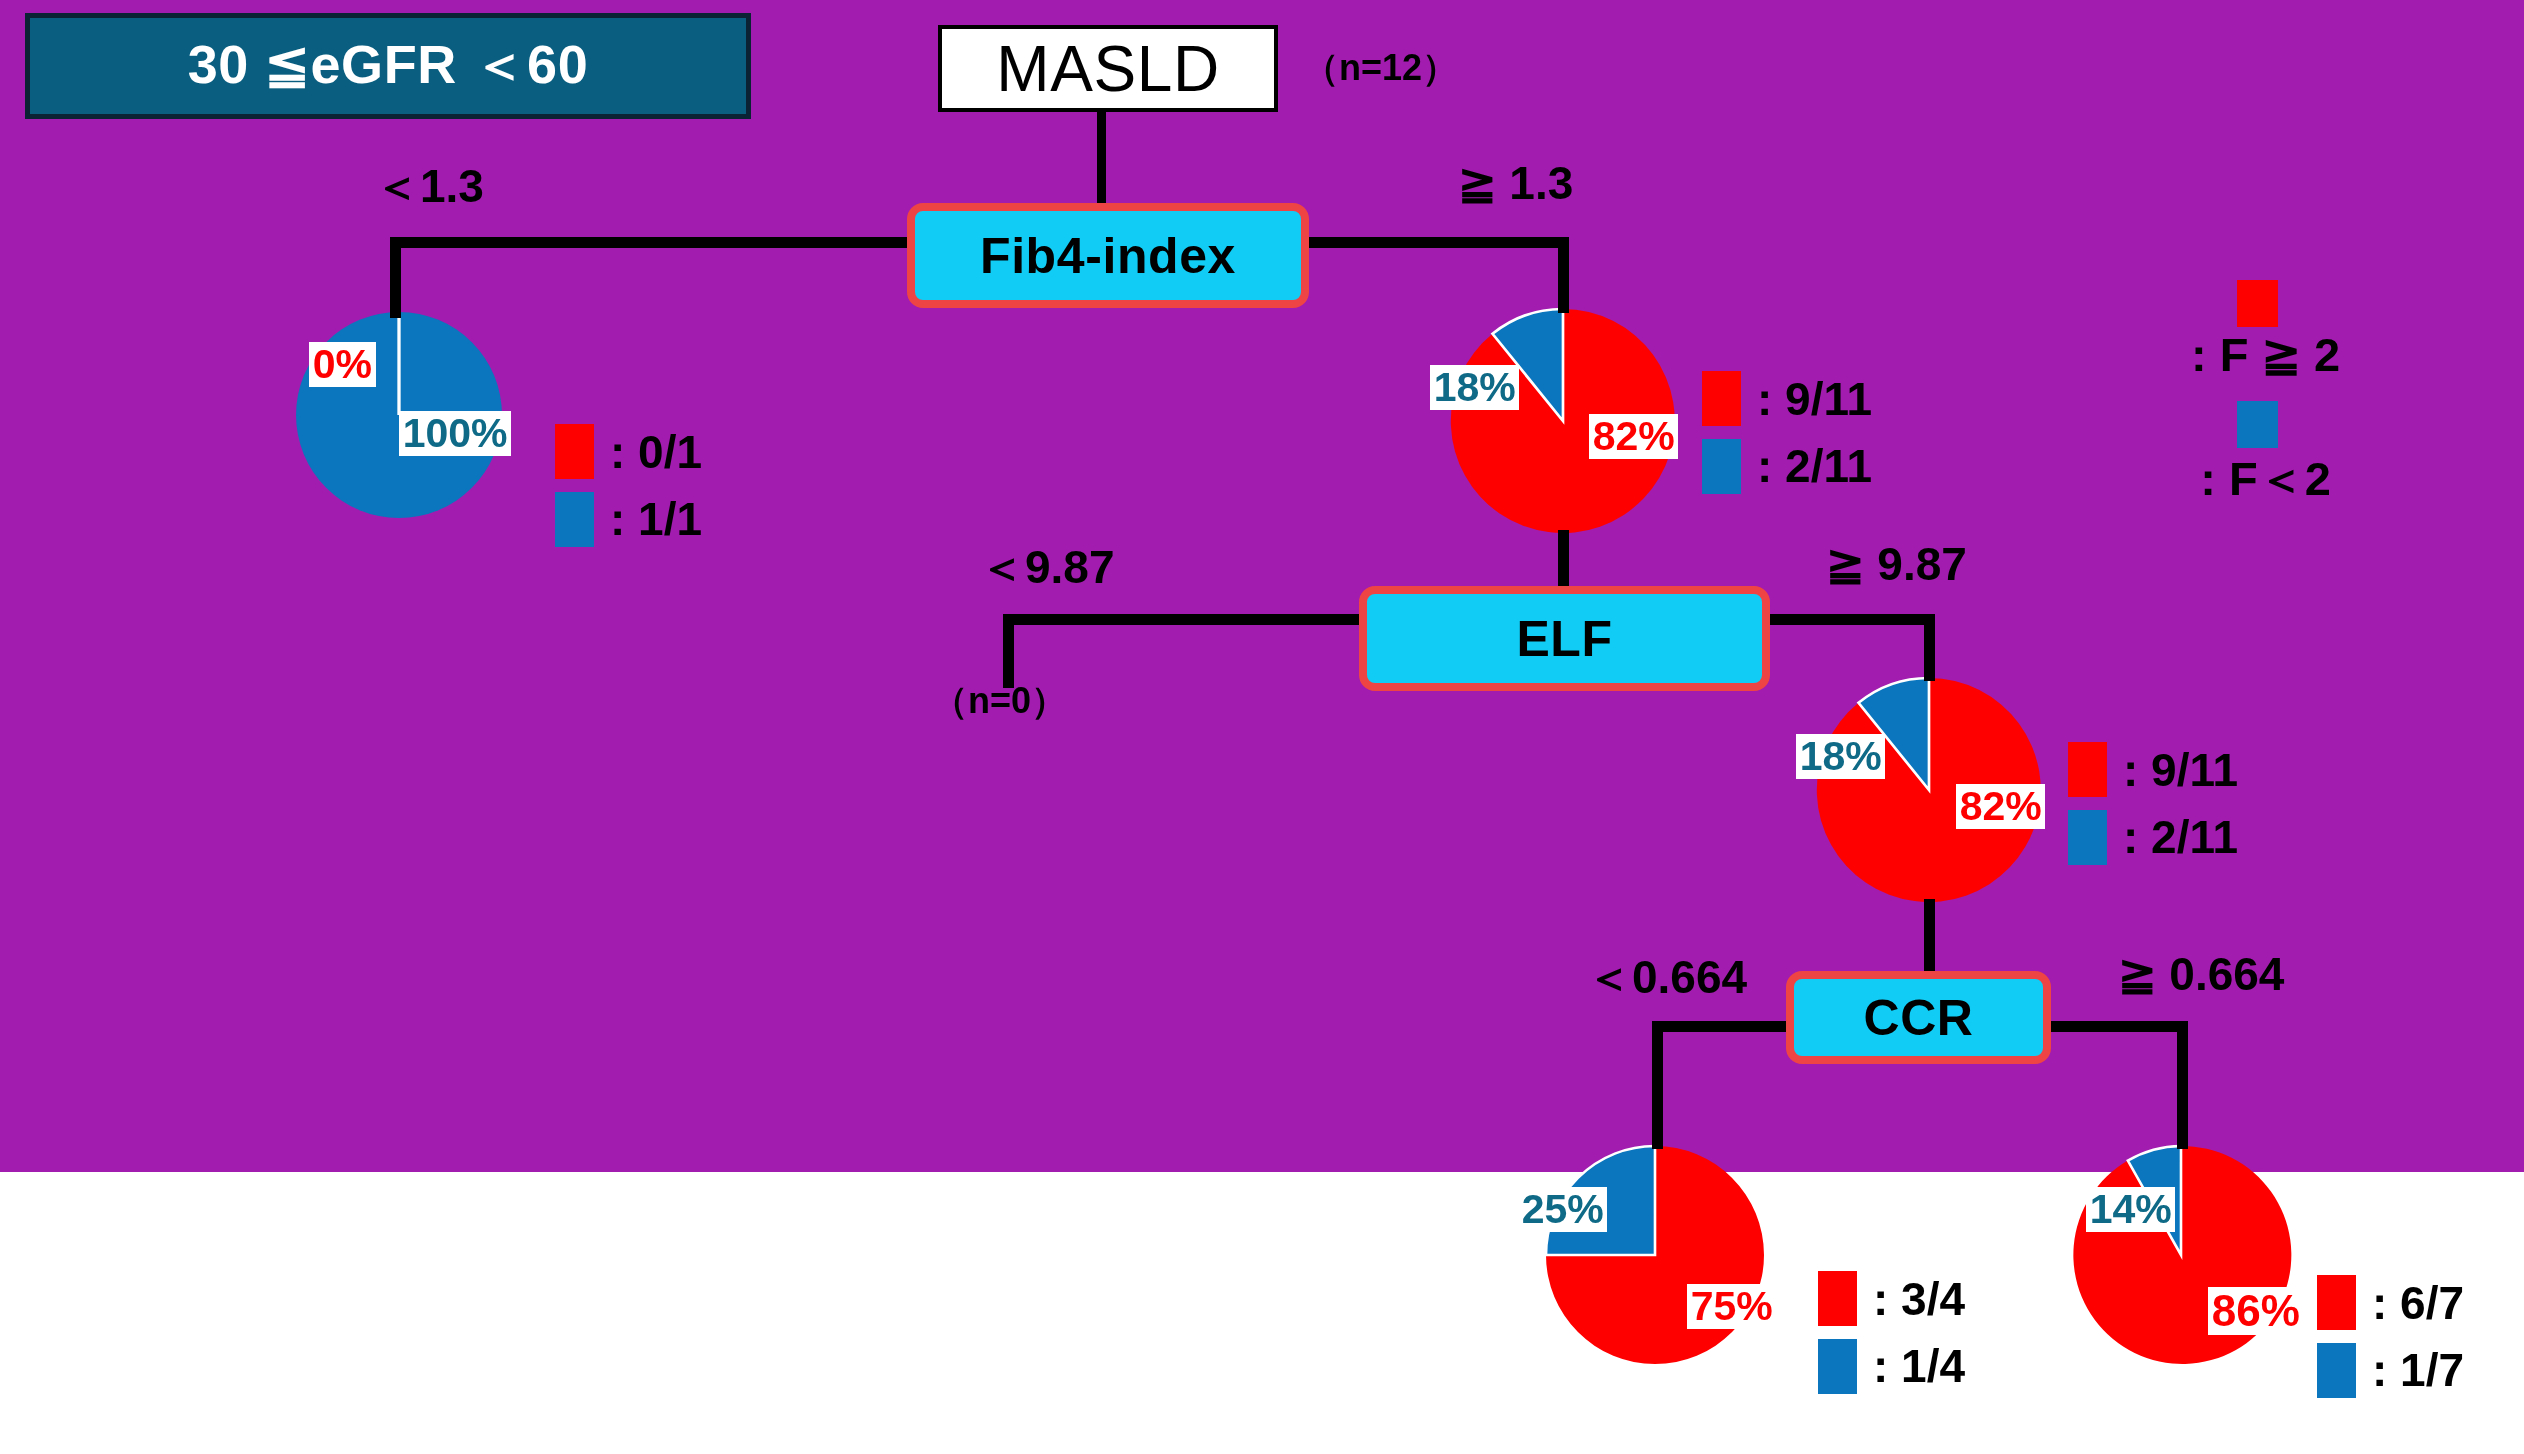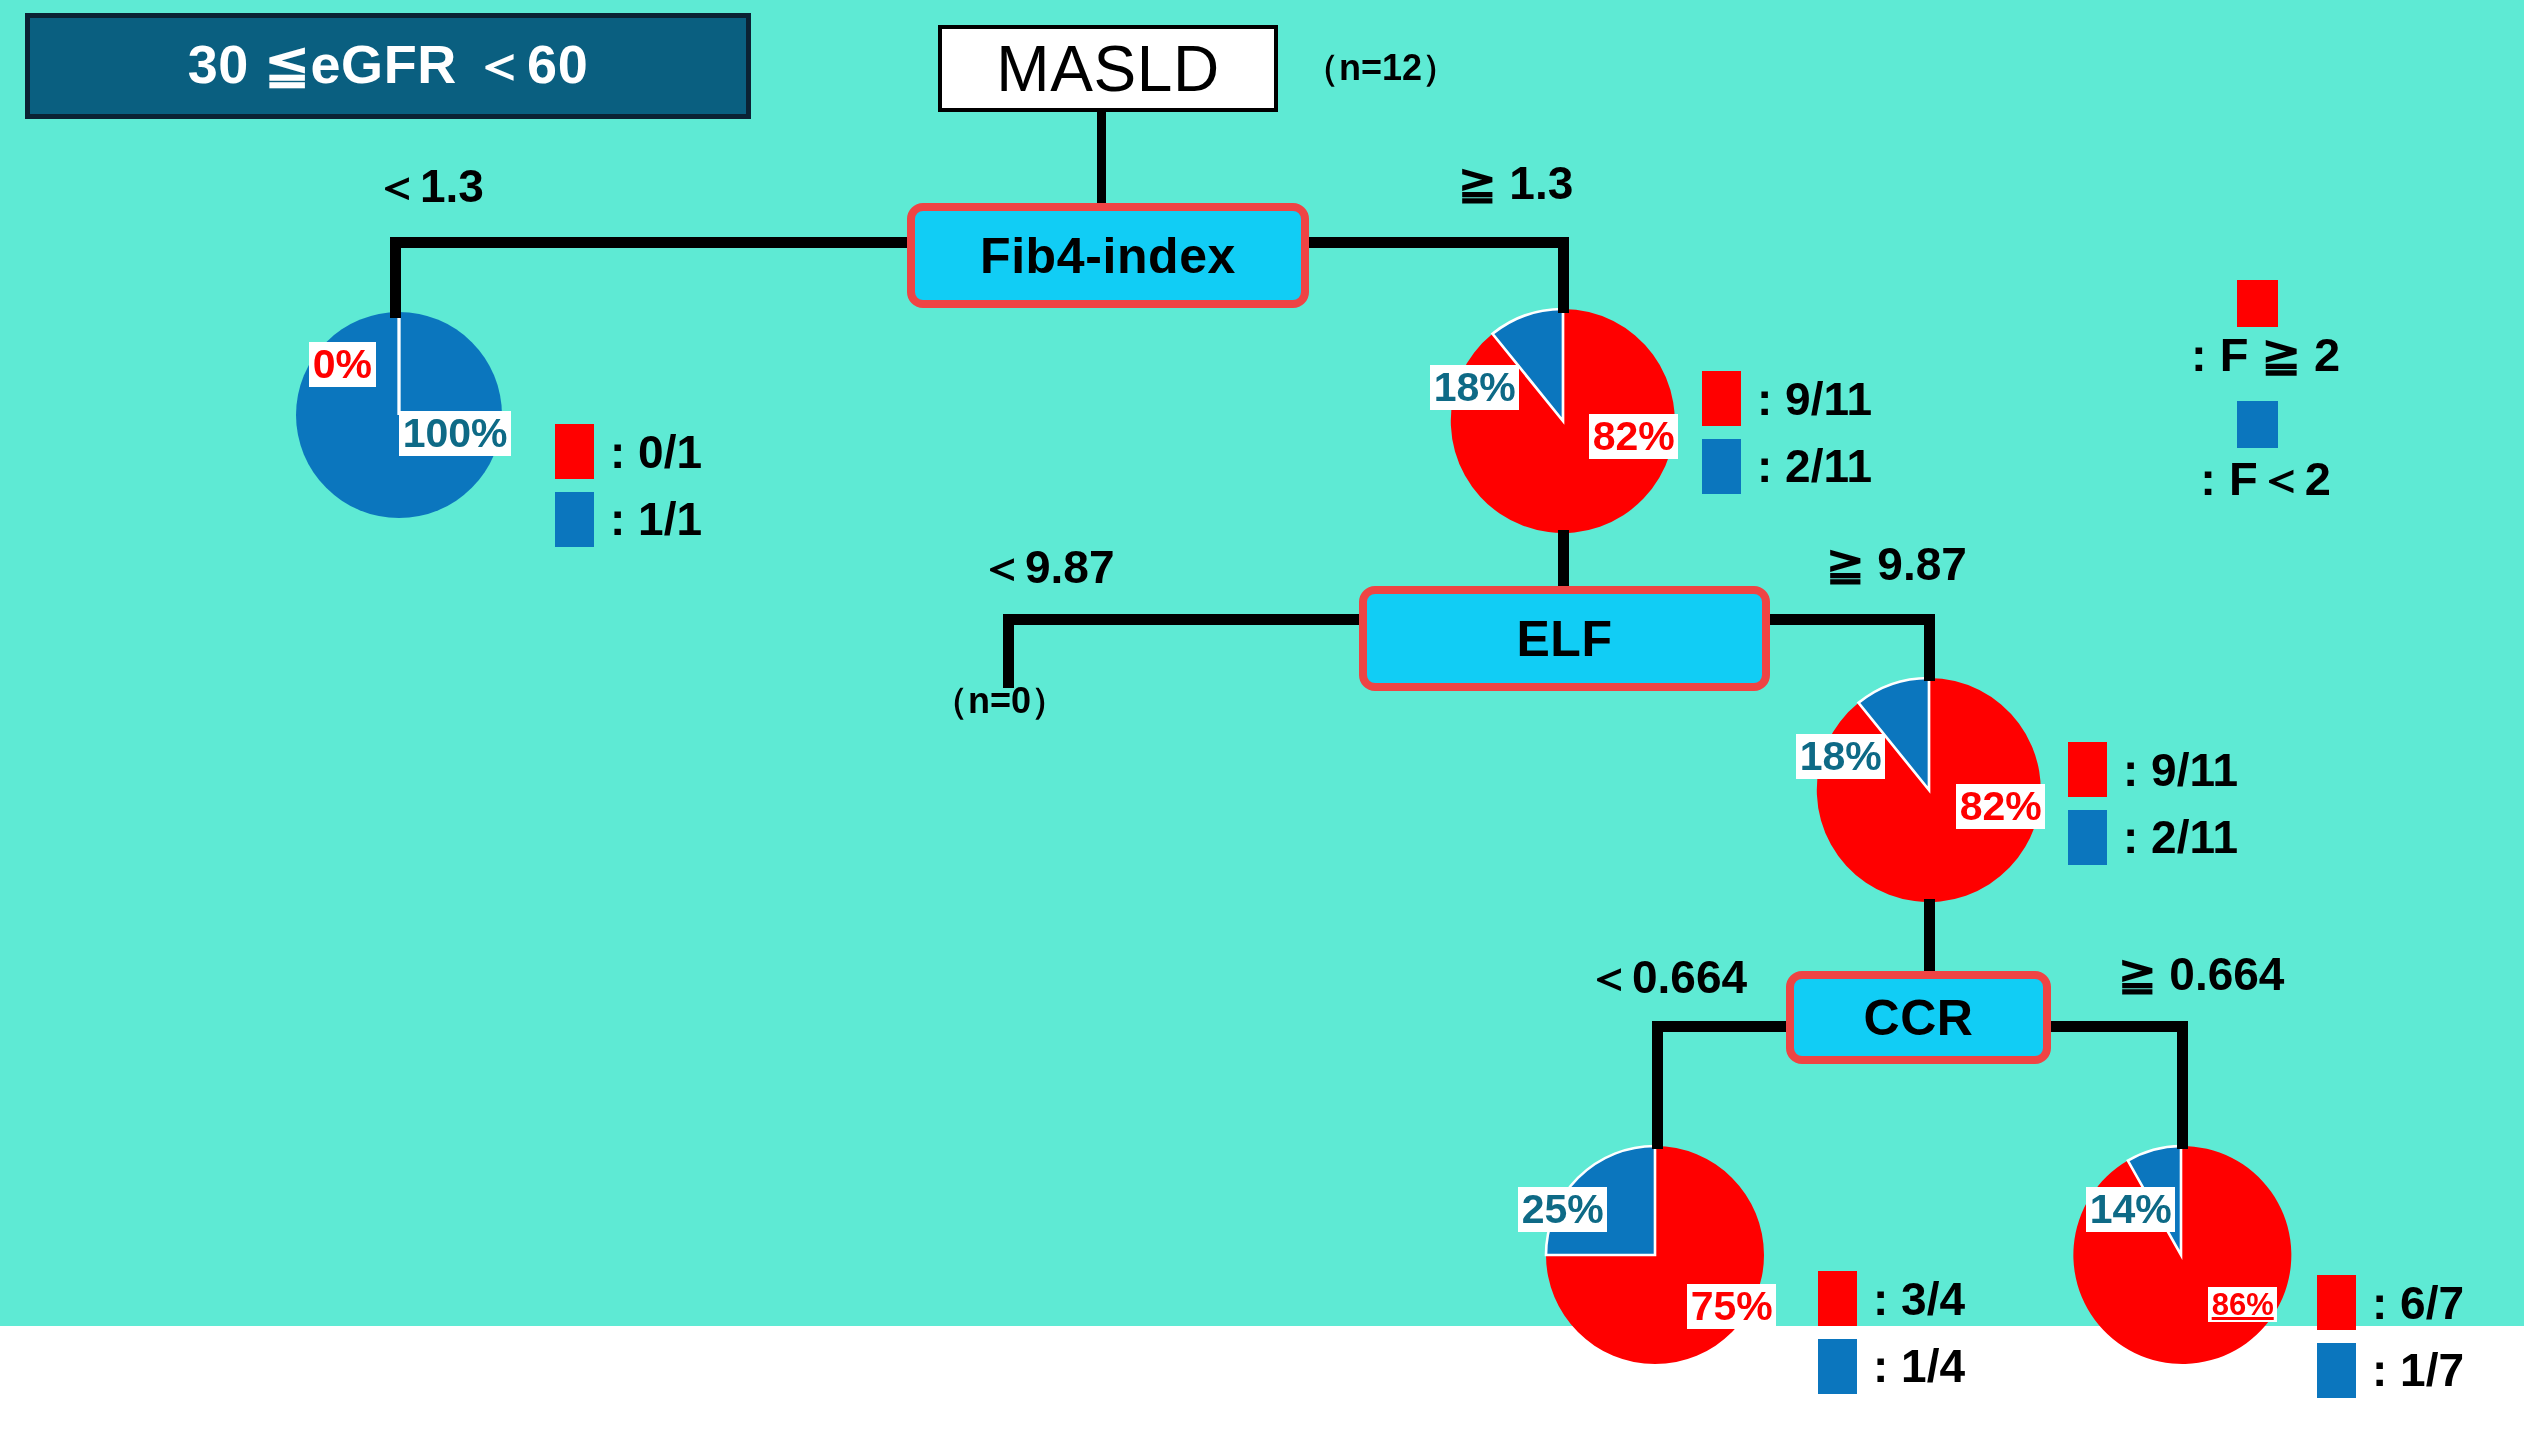--- a/index.html
+++ b/index.html
@@ -1,21 +1,21 @@
 <!DOCTYPE html>
 <html style="font-size:10px"><head>
 <meta charset="utf-8">
 <style>
   html,body{margin:0;padding:0;background:#ffffff;}
   body{
     font-family:"Liberation Sans", sans-serif;
     width:2525px;height:1455px;overflow:hidden;position:relative;
     -webkit-font-smoothing:antialiased;
   }
-  #stage{position:absolute;left:0;top:0;width:2525px;height:1326px;background:#5eead4;}
+  #stage{position:absolute;left:0;top:0;width:2525px;height:1172px;background:#a21caf;}
   .abs{position:absolute;}
 
   
   .banner{
     left:25px;top:12.5px;width:726px;height:106px;
     background:#0A5F80;border:5.6px solid #0B2234;
     box-sizing:border-box;display:flex;align-items:center;justify-content:center;
   }
   .banner-text{
     color:#ffffff;font-size:54px;font-weight:700;letter-spacing:0.6px;
@@ -223,21 +223,21 @@
     </div>
   </div>
 
   <div class="abs pie" style="left:2072px;top:1146px;width:218px;height:218px;">
     <svg width="218" height="218" viewBox="0 0 100 100">
       <path d="M50 50 L50 0 A50 50 0 1 1 25.61 6.70 Z" fill="#FF0000"></path>
       <path d="M50 50 L50 0 A50 50 0 0 0 25.61 6.70 Z" fill="#0B76BE" stroke="#ffffff" stroke-width="1.2"></path>
     </svg>
   </div>
   <div class="pct pct-blue" style="left:2046px;top:1187px;font-size:41px;margin-left:40px;">14%</div>
-  <div class="pct pct-red" style="left:2208px;top:1287px;font-size:31px;text-decoration:underline;">86%</div>
+  <div class="pct pct-red" style="left:2208px;top:1287px;font-size:44px;">86%</div>
 
   <div class="legend" style="left:2317px;top:1275px;">
     <div class="row">
       <div class="sw red"></div>
       <div class="lbl">: 6/7</div>
     </div>
     <div class="row">
       <div class="sw blue"></div>
       <div class="lbl">: 1/7</div>
     </div>

